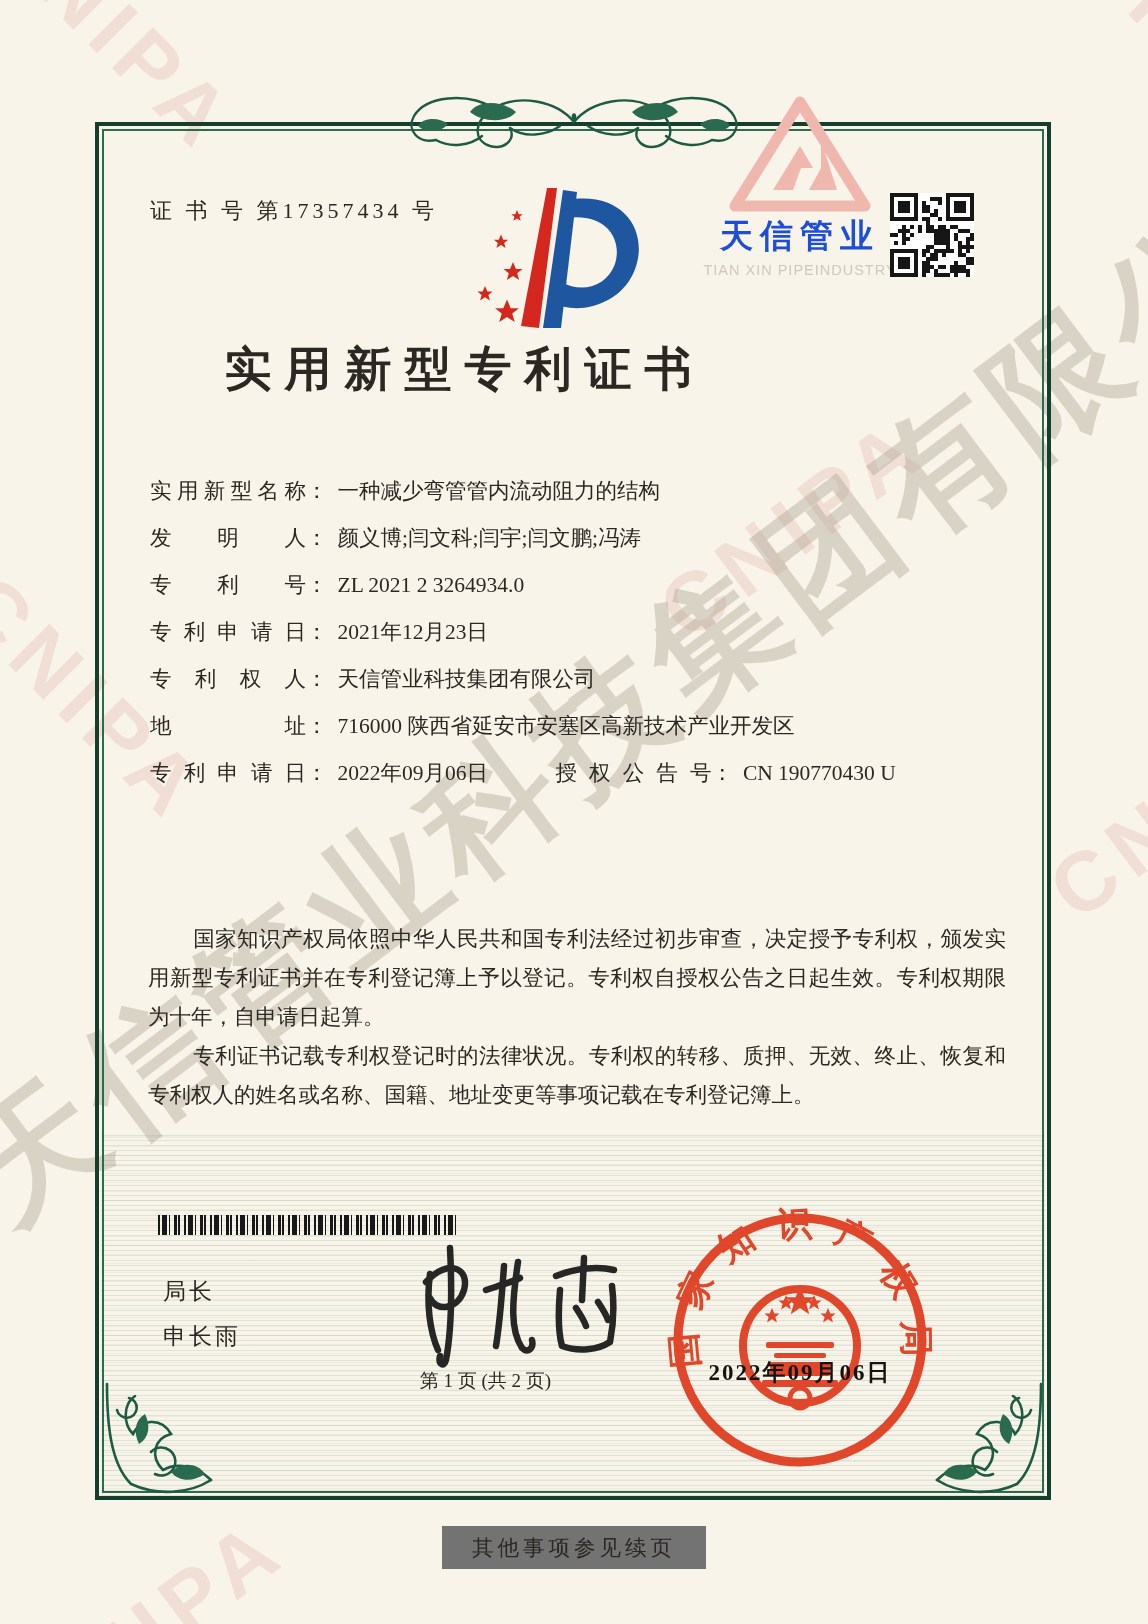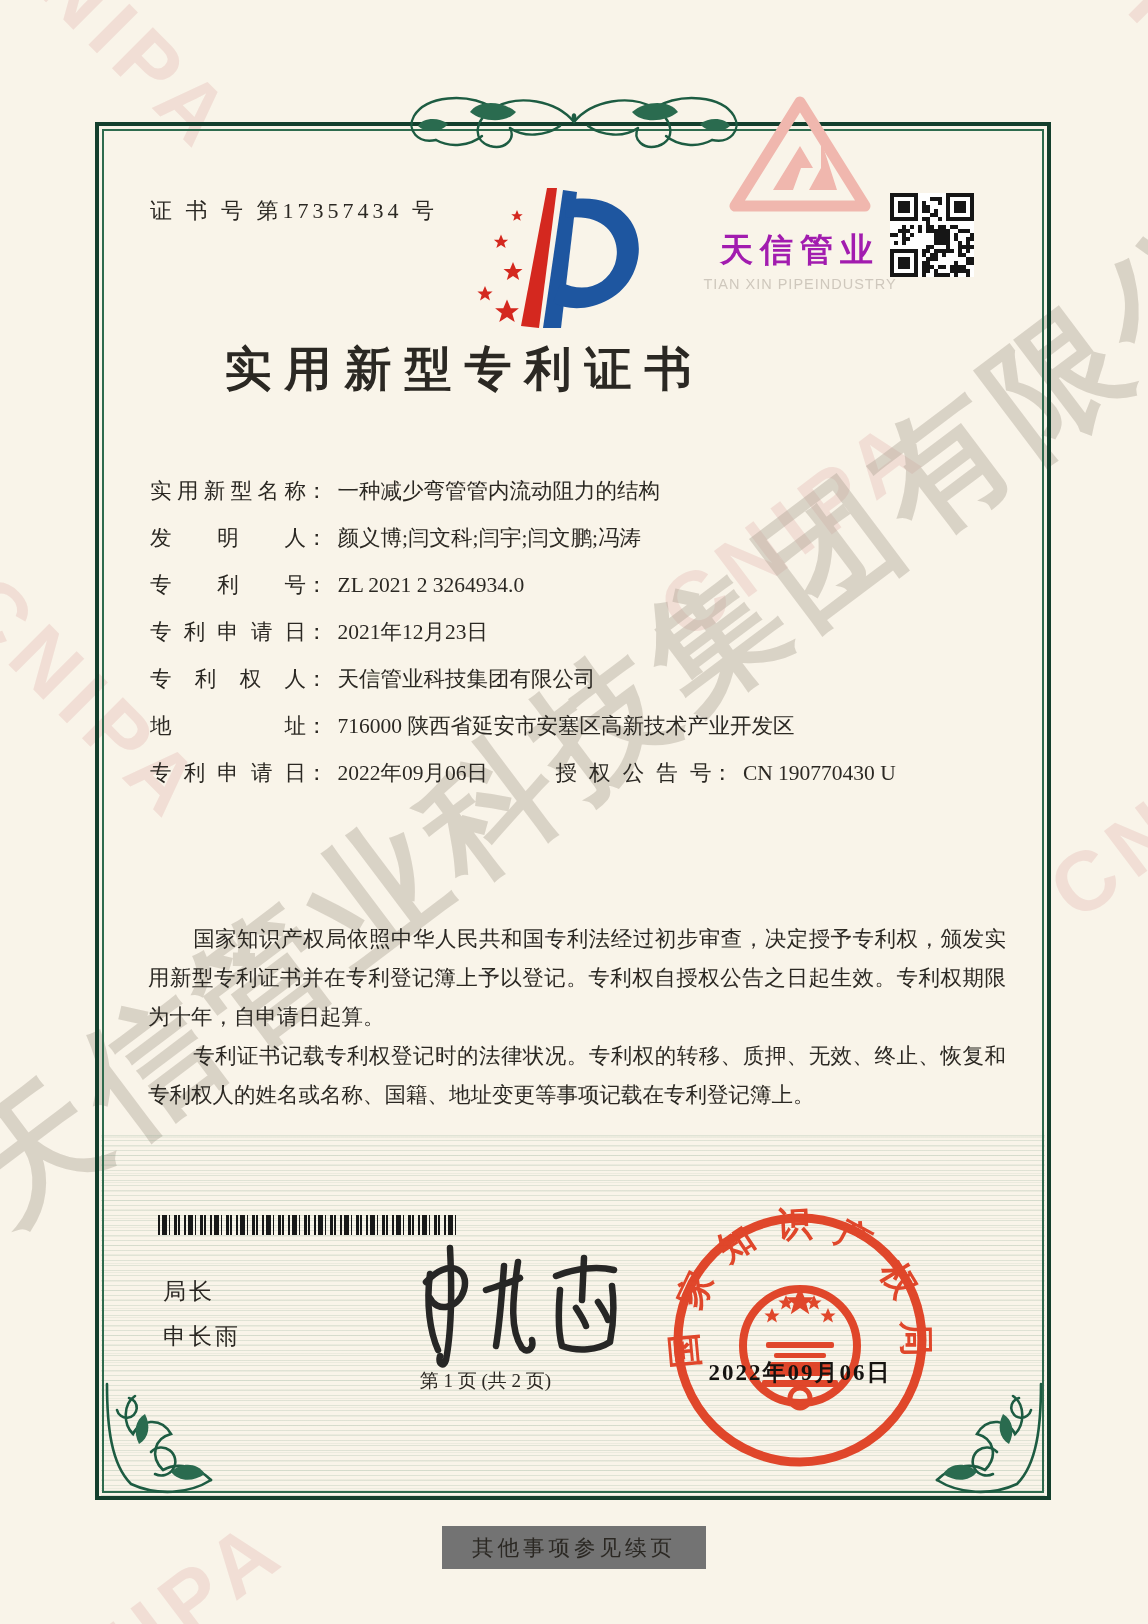--- a/index.html
+++ b/index.html
@@ -51,21 +51,21 @@
   .signature{position:absolute;left:400px;top:1238px;}
   .seal{position:absolute;left:666px;top:1206px;width:268px;height:268px;opacity:.93;}
   .seal-date{position:absolute;left:666px;top:1357px;width:268px;text-align:center;
     font-size:23px;letter-spacing:2px;color:#151310;font-weight:bold;}
   .page-footer{position:absolute;left:0;top:1368px;width:971px;text-align:center;font-size:19px;}
   .continuation{position:absolute;left:50%;top:1526px;transform:translateX(-50%);
     background:#737373;padding:7px 30px;font-size:21.5px;letter-spacing:4px;}
   
   .cnipa-logo{position:absolute;left:455px;top:176px;}
   .tx-logo{position:absolute;left:695px;top:94px;width:210px;text-align:center;}
-  .tx-name{font-size:33px;font-weight:bold;letter-spacing:7px;color:#a21caf;margin-top:14px;}
+  .tx-name{font-size:33px;font-weight:bold;letter-spacing:7px;color:#1d4ed8;margin-top:0;}
   .tx-en{font-family:"Liberation Sans","DejaVu Sans",sans-serif;font-size:14.5px;
     letter-spacing:1px;color:#cfc8bd;margin-top:3px;}
   .qr{position:absolute;left:890px;top:193px;}
 </style>
 </head>
 <body>
 
 <div class="page">
 
   <div class="wm wm-cnipa wm-a" style="left:-40px;top:-20px;">CNIPA</div>

